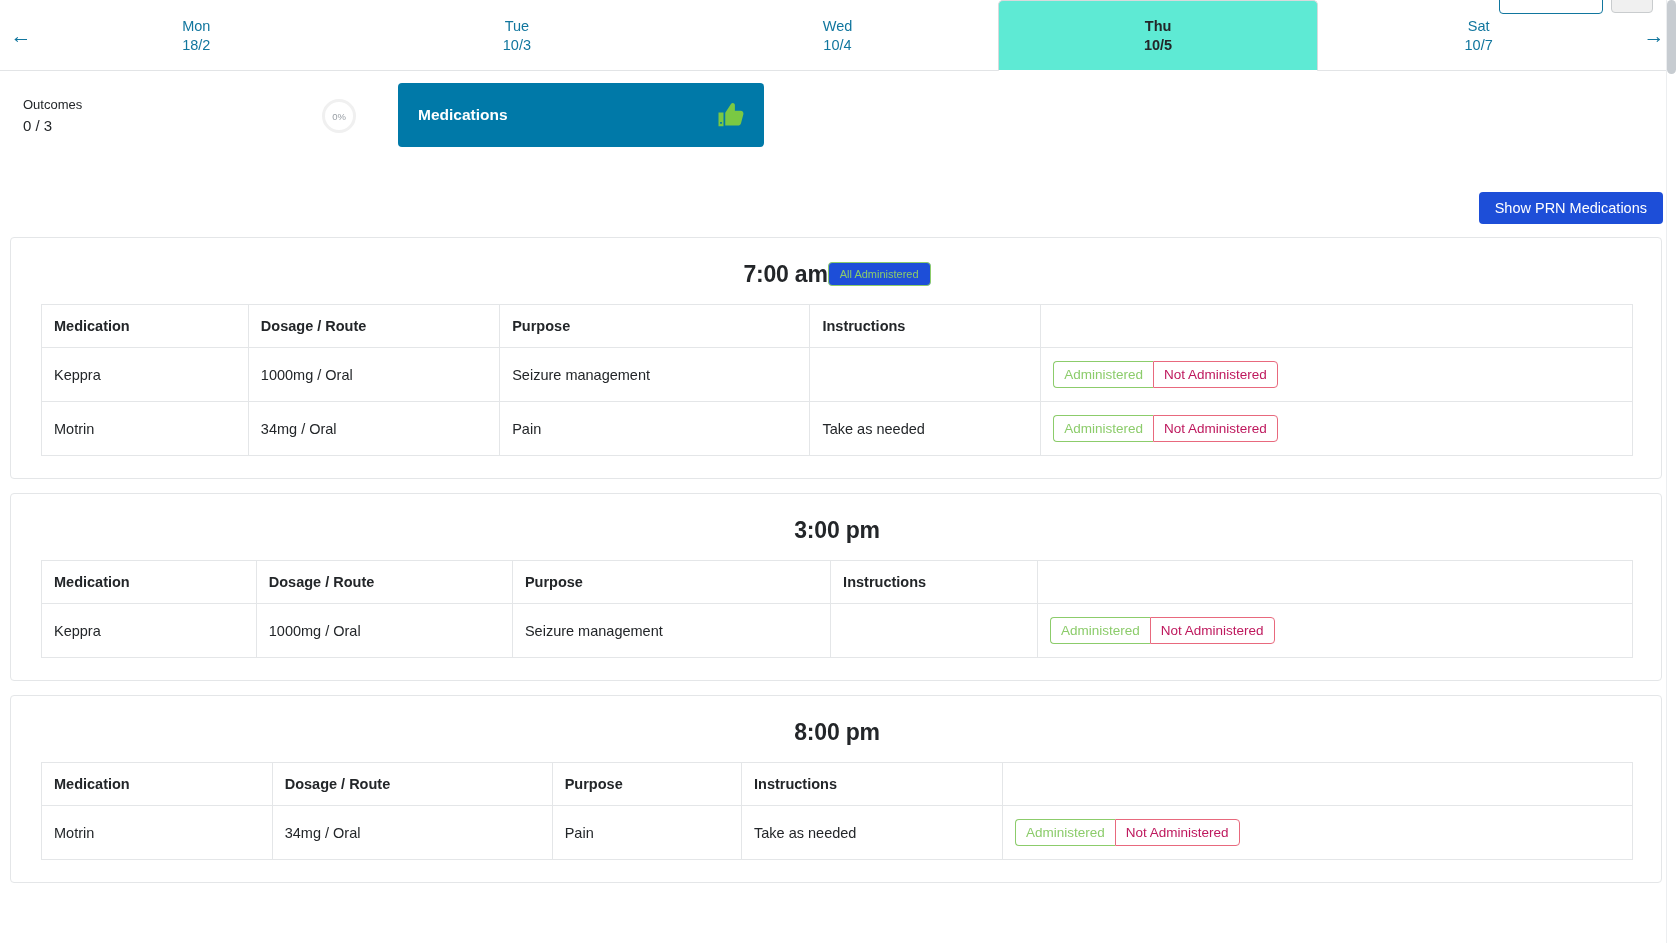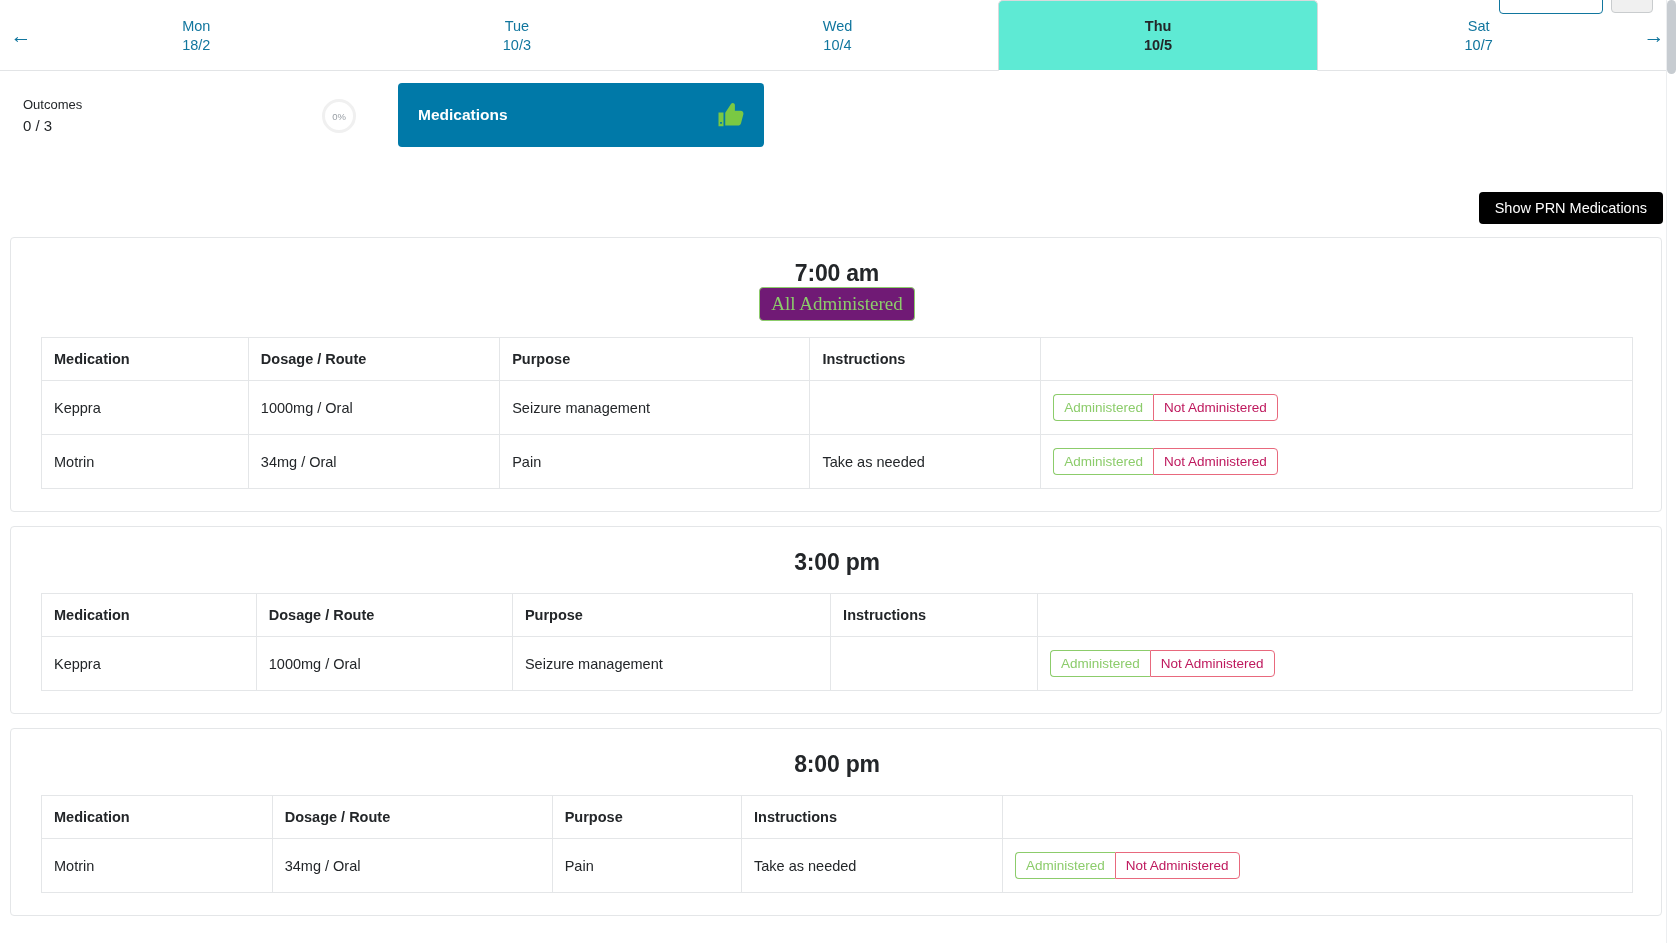--- a/index.html
+++ b/index.html
@@ -137,21 +137,21 @@
     color: #ffffff;
     font-weight: bold;
     font-size: 15.5px;
   }
   .thumb-icon { width: 30px; height: 30px; display: block; }
 
   
   .prn-btn {
     position: absolute;
     top: 192px; right: 14px;
-    background: #000000;
+    background: #1d4ed8;
     color: #ffffff;
     border: none;
     border-radius: 4px;
     padding: 0 16px;
     height: 32px;
     font-size: 14.5px;
     font-family: "Liberation Sans", sans-serif;
     cursor: pointer;
     display: flex; align-items: center;
   }
@@ -166,39 +166,38 @@
     background: #ffffff;
     border: 1px solid #e4e6e8;
     border-radius: 4px;
     margin-bottom: 14px;
     padding: 22px 28px 22px 30px;
     position: relative;
   }
   .tc-head {
     display: flex;
     align-items: center;
-    justify-content: space-between;
+    justify-content: center;
     margin-bottom: 16px;
     min-height: 28px;
-    flex-direction: column;
   }
   .tc-time {
     font-size: 23px;
     font-weight: bold;
     color: #232629;
     letter-spacing: -0.2px;
   }
   .all-admin-btn {
     border: 1px solid #8ccc6b;
-    background: #701a75;
+    background: #1d4ed8;
     color: #8ccc6b;
     border-radius: 4px;
-    font-size: 19px;
+    font-size: 11px;
     padding: 5px 11px;
-    font-family: Liberation Serif, serif;
+    font-family: Liberation Sans, sans-serif;
     cursor: pointer;
   }
   table.med-table {
     width: 100%;
     border-collapse: collapse;
     table-layout: fixed;
   }
   table.med-table th,
   table.med-table td {
     border: 1px solid #e4e6e8;

